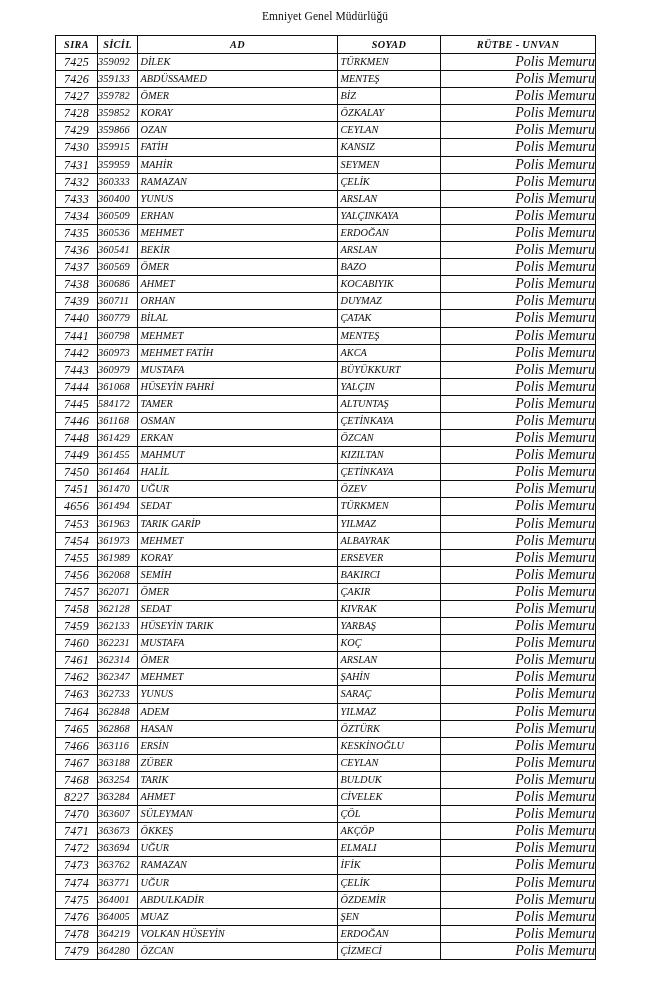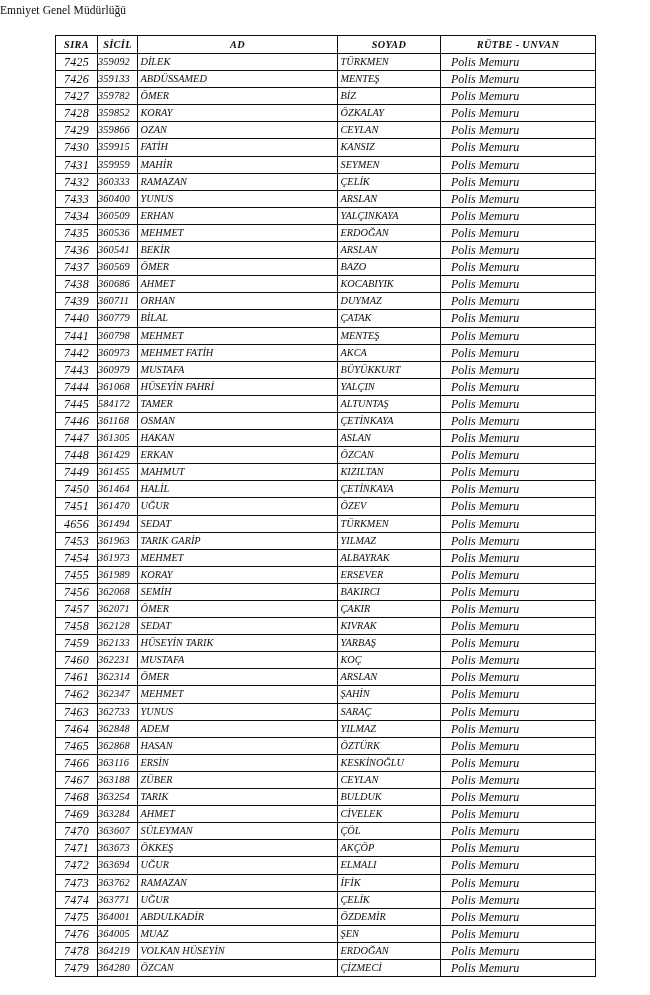--- a/index.html
+++ b/index.html
@@ -17,22 +17,23 @@
   }
   #page {
     position: absolute;
     left: 0; top: 0;
     width: 650px;
     height: 995px;
   }
   #doc-title {
     position: absolute;
     left: 0;
-    top: 4px;
+    top: 10px;
     width: 650px;
+    text-align: center;
     font-size: 11.5px;
     letter-spacing: 0.1px;
     white-space: nowrap;
   }
   #records-table {
     position: absolute;
     left: 55px;
     top: 35px;
     width: 540px;
     border-collapse: collapse;
@@ -73,23 +74,23 @@
     font-size: 10.4px;
     letter-spacing: 0.1px;
   }
   #records-table td.col-ad,
   #records-table td.col-soyad {
     text-align: left;
     padding-left: 2.5px;
     font-size: 10.3px;
   }
   #records-table td.col-rutbe {
-    text-align: left;
+    text-align: right;
     padding-left: 10px;
-    font-size: 12px;
+    font-size: 14px;
   }
 </style>
 </head>
 <body>
 
 <div id="page">
 
   <div id="doc-title">Emniyet Genel Müdürlüğü</div>
 
   <table id="records-table">
@@ -258,27 +259,20 @@
           <td class="col-rutbe">Polis Memuru</td>
         </tr>
         <tr>
           <td class="col-sira">7446</td>
           <td class="col-sicil">361168</td>
           <td class="col-ad">OSMAN</td>
           <td class="col-soyad">ÇETİNKAYA</td>
           <td class="col-rutbe">Polis Memuru</td>
         </tr>
         <tr>
-          <td class="col-sira">7447</td>
-          <td class="col-sicil">361305</td>
-          <td class="col-ad">HAKAN</td>
-          <td class="col-soyad">ASLAN</td>
-          <td class="col-rutbe">Polis Memuru</td>
-        </tr>
-        <tr>
           <td class="col-sira">7448</td>
           <td class="col-sicil">361429</td>
           <td class="col-ad">ERKAN</td>
           <td class="col-soyad">ÖZCAN</td>
           <td class="col-rutbe">Polis Memuru</td>
         </tr>
         <tr>
           <td class="col-sira">7449</td>
           <td class="col-sicil">361455</td>
           <td class="col-ad">MAHMUT</td>
@@ -412,21 +406,21 @@
           <td class="col-rutbe">Polis Memuru</td>
         </tr>
         <tr>
           <td class="col-sira">7468</td>
           <td class="col-sicil">363254</td>
           <td class="col-ad">TARIK</td>
           <td class="col-soyad">BULDUK</td>
           <td class="col-rutbe">Polis Memuru</td>
         </tr>
         <tr>
-          <td class="col-sira">7469</td>
+          <td class="col-sira">8227</td>
           <td class="col-sicil">363284</td>
           <td class="col-ad">AHMET</td>
           <td class="col-soyad">CİVELEK</td>
           <td class="col-rutbe">Polis Memuru</td>
         </tr>
         <tr>
           <td class="col-sira">7470</td>
           <td class="col-sicil">363607</td>
           <td class="col-ad">SÜLEYMAN</td>
           <td class="col-soyad">ÇÖL</td>

